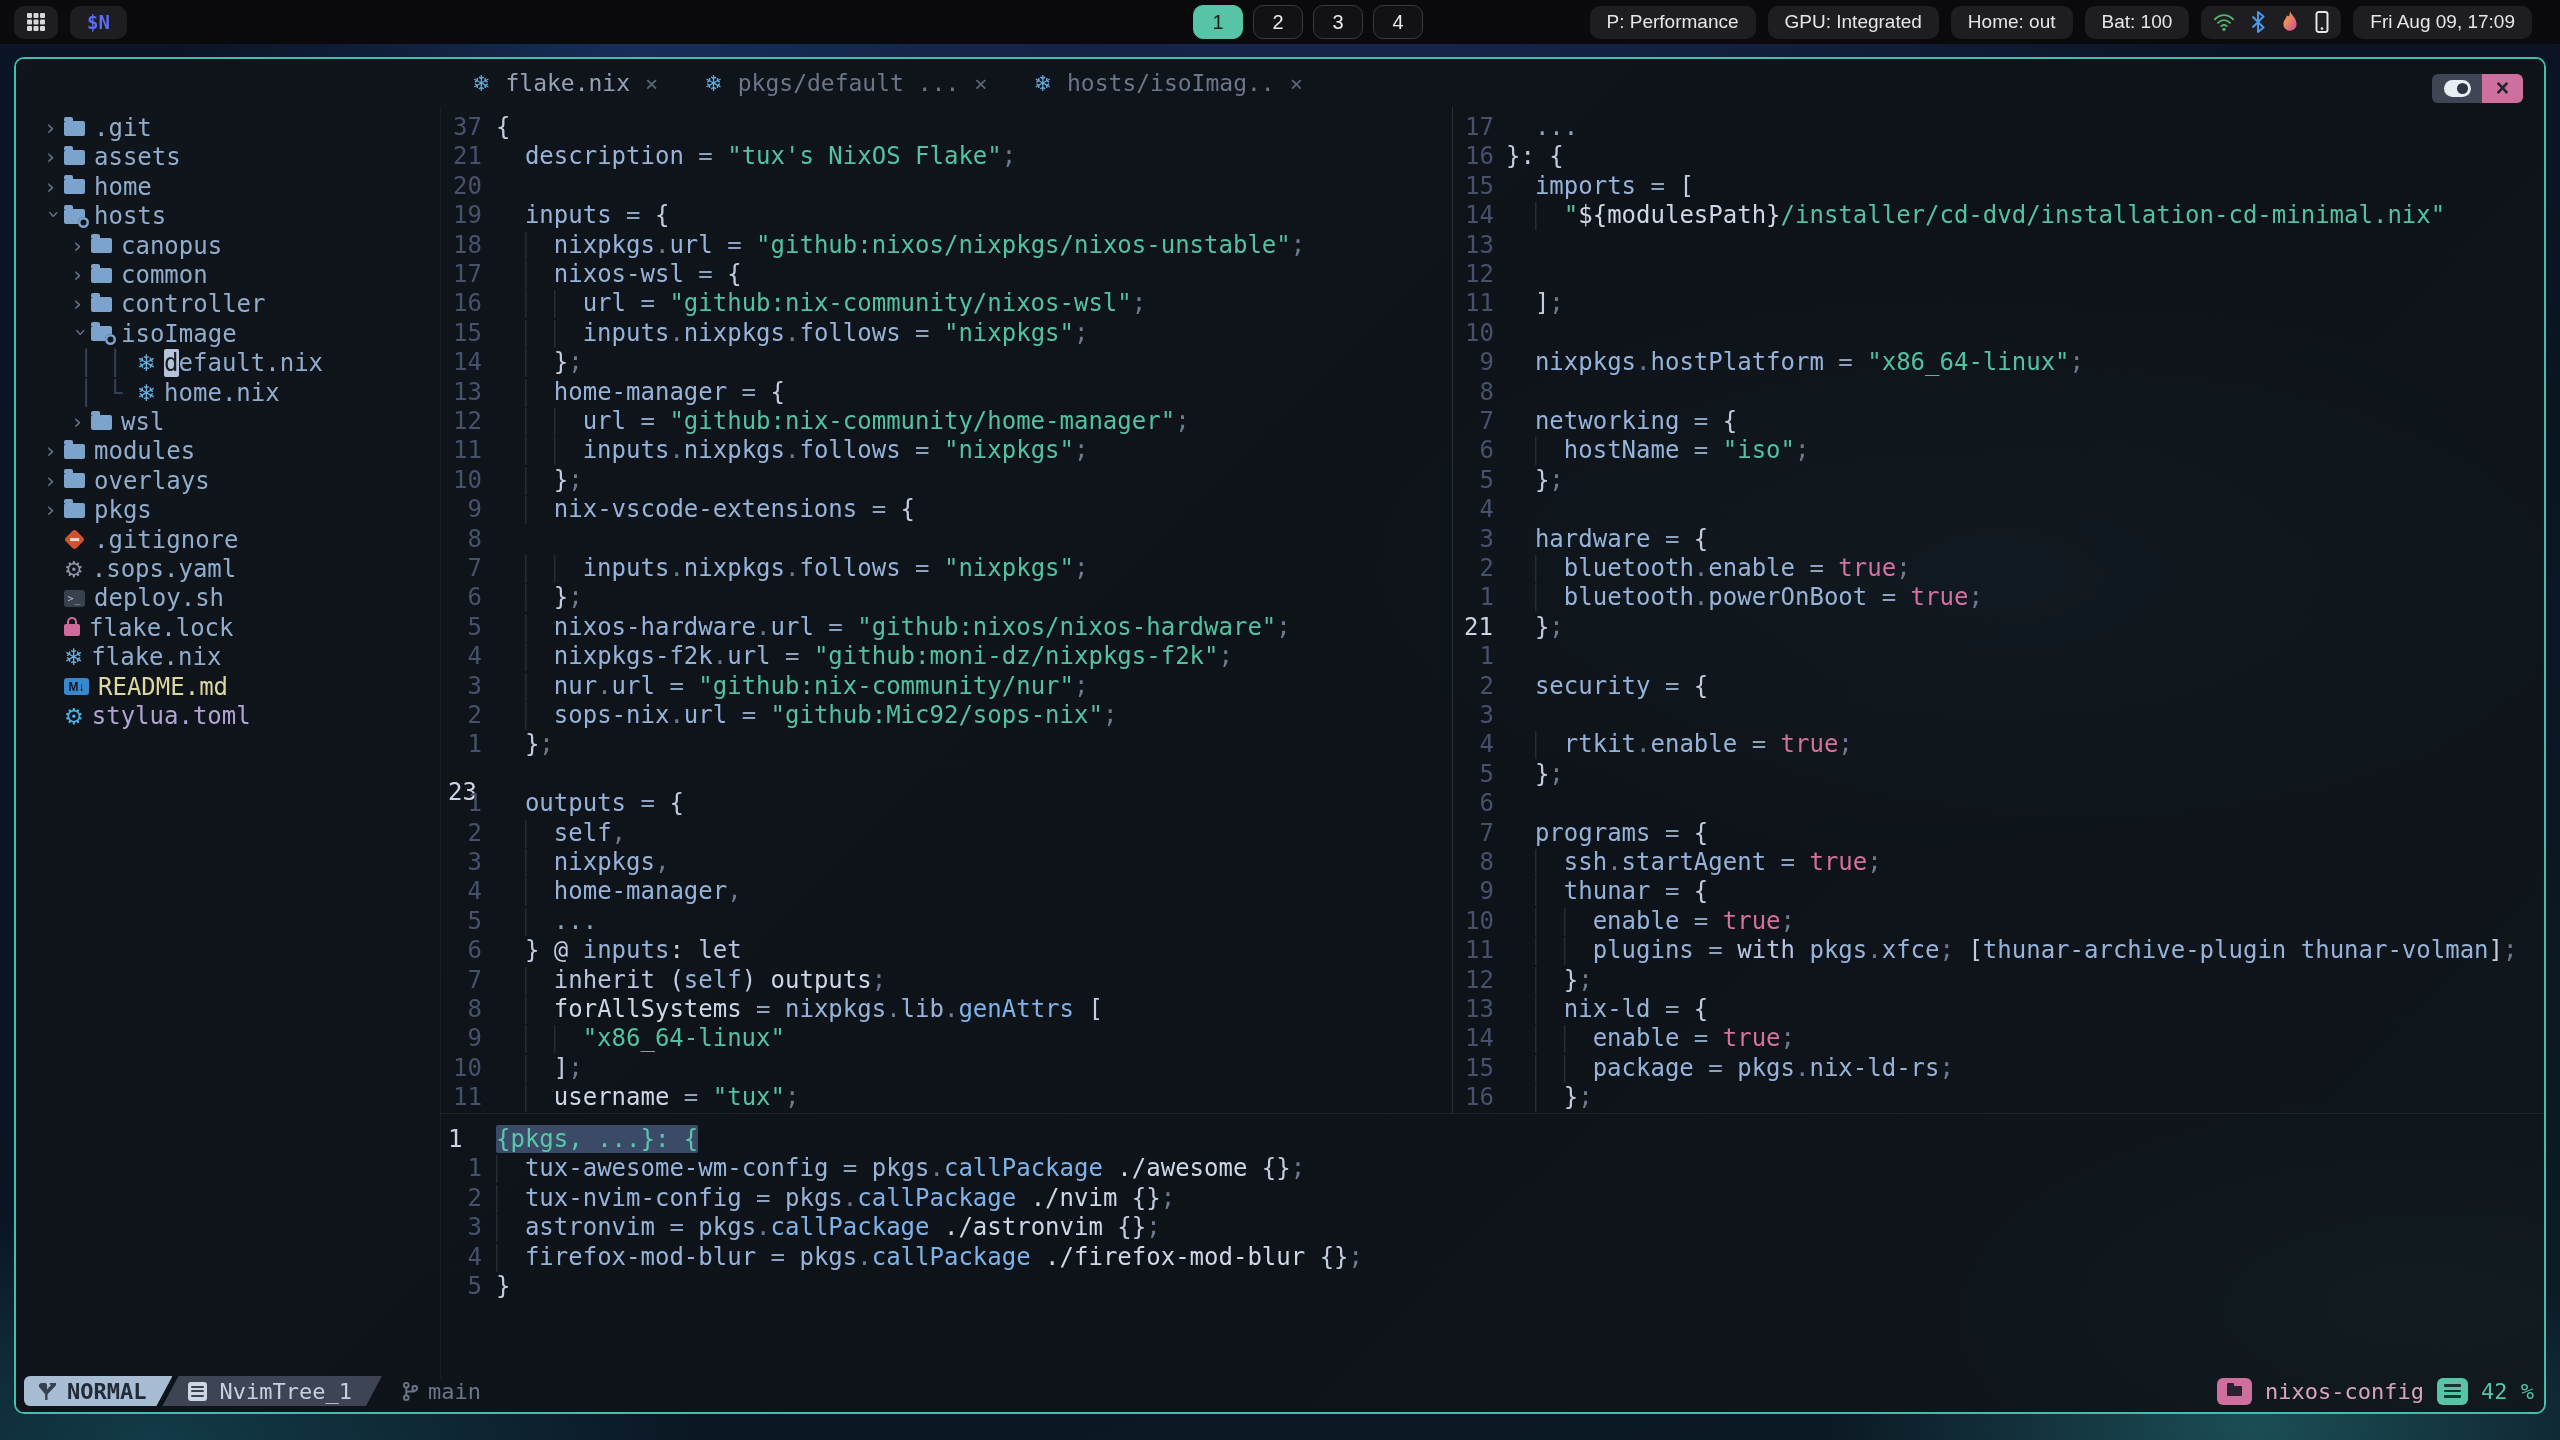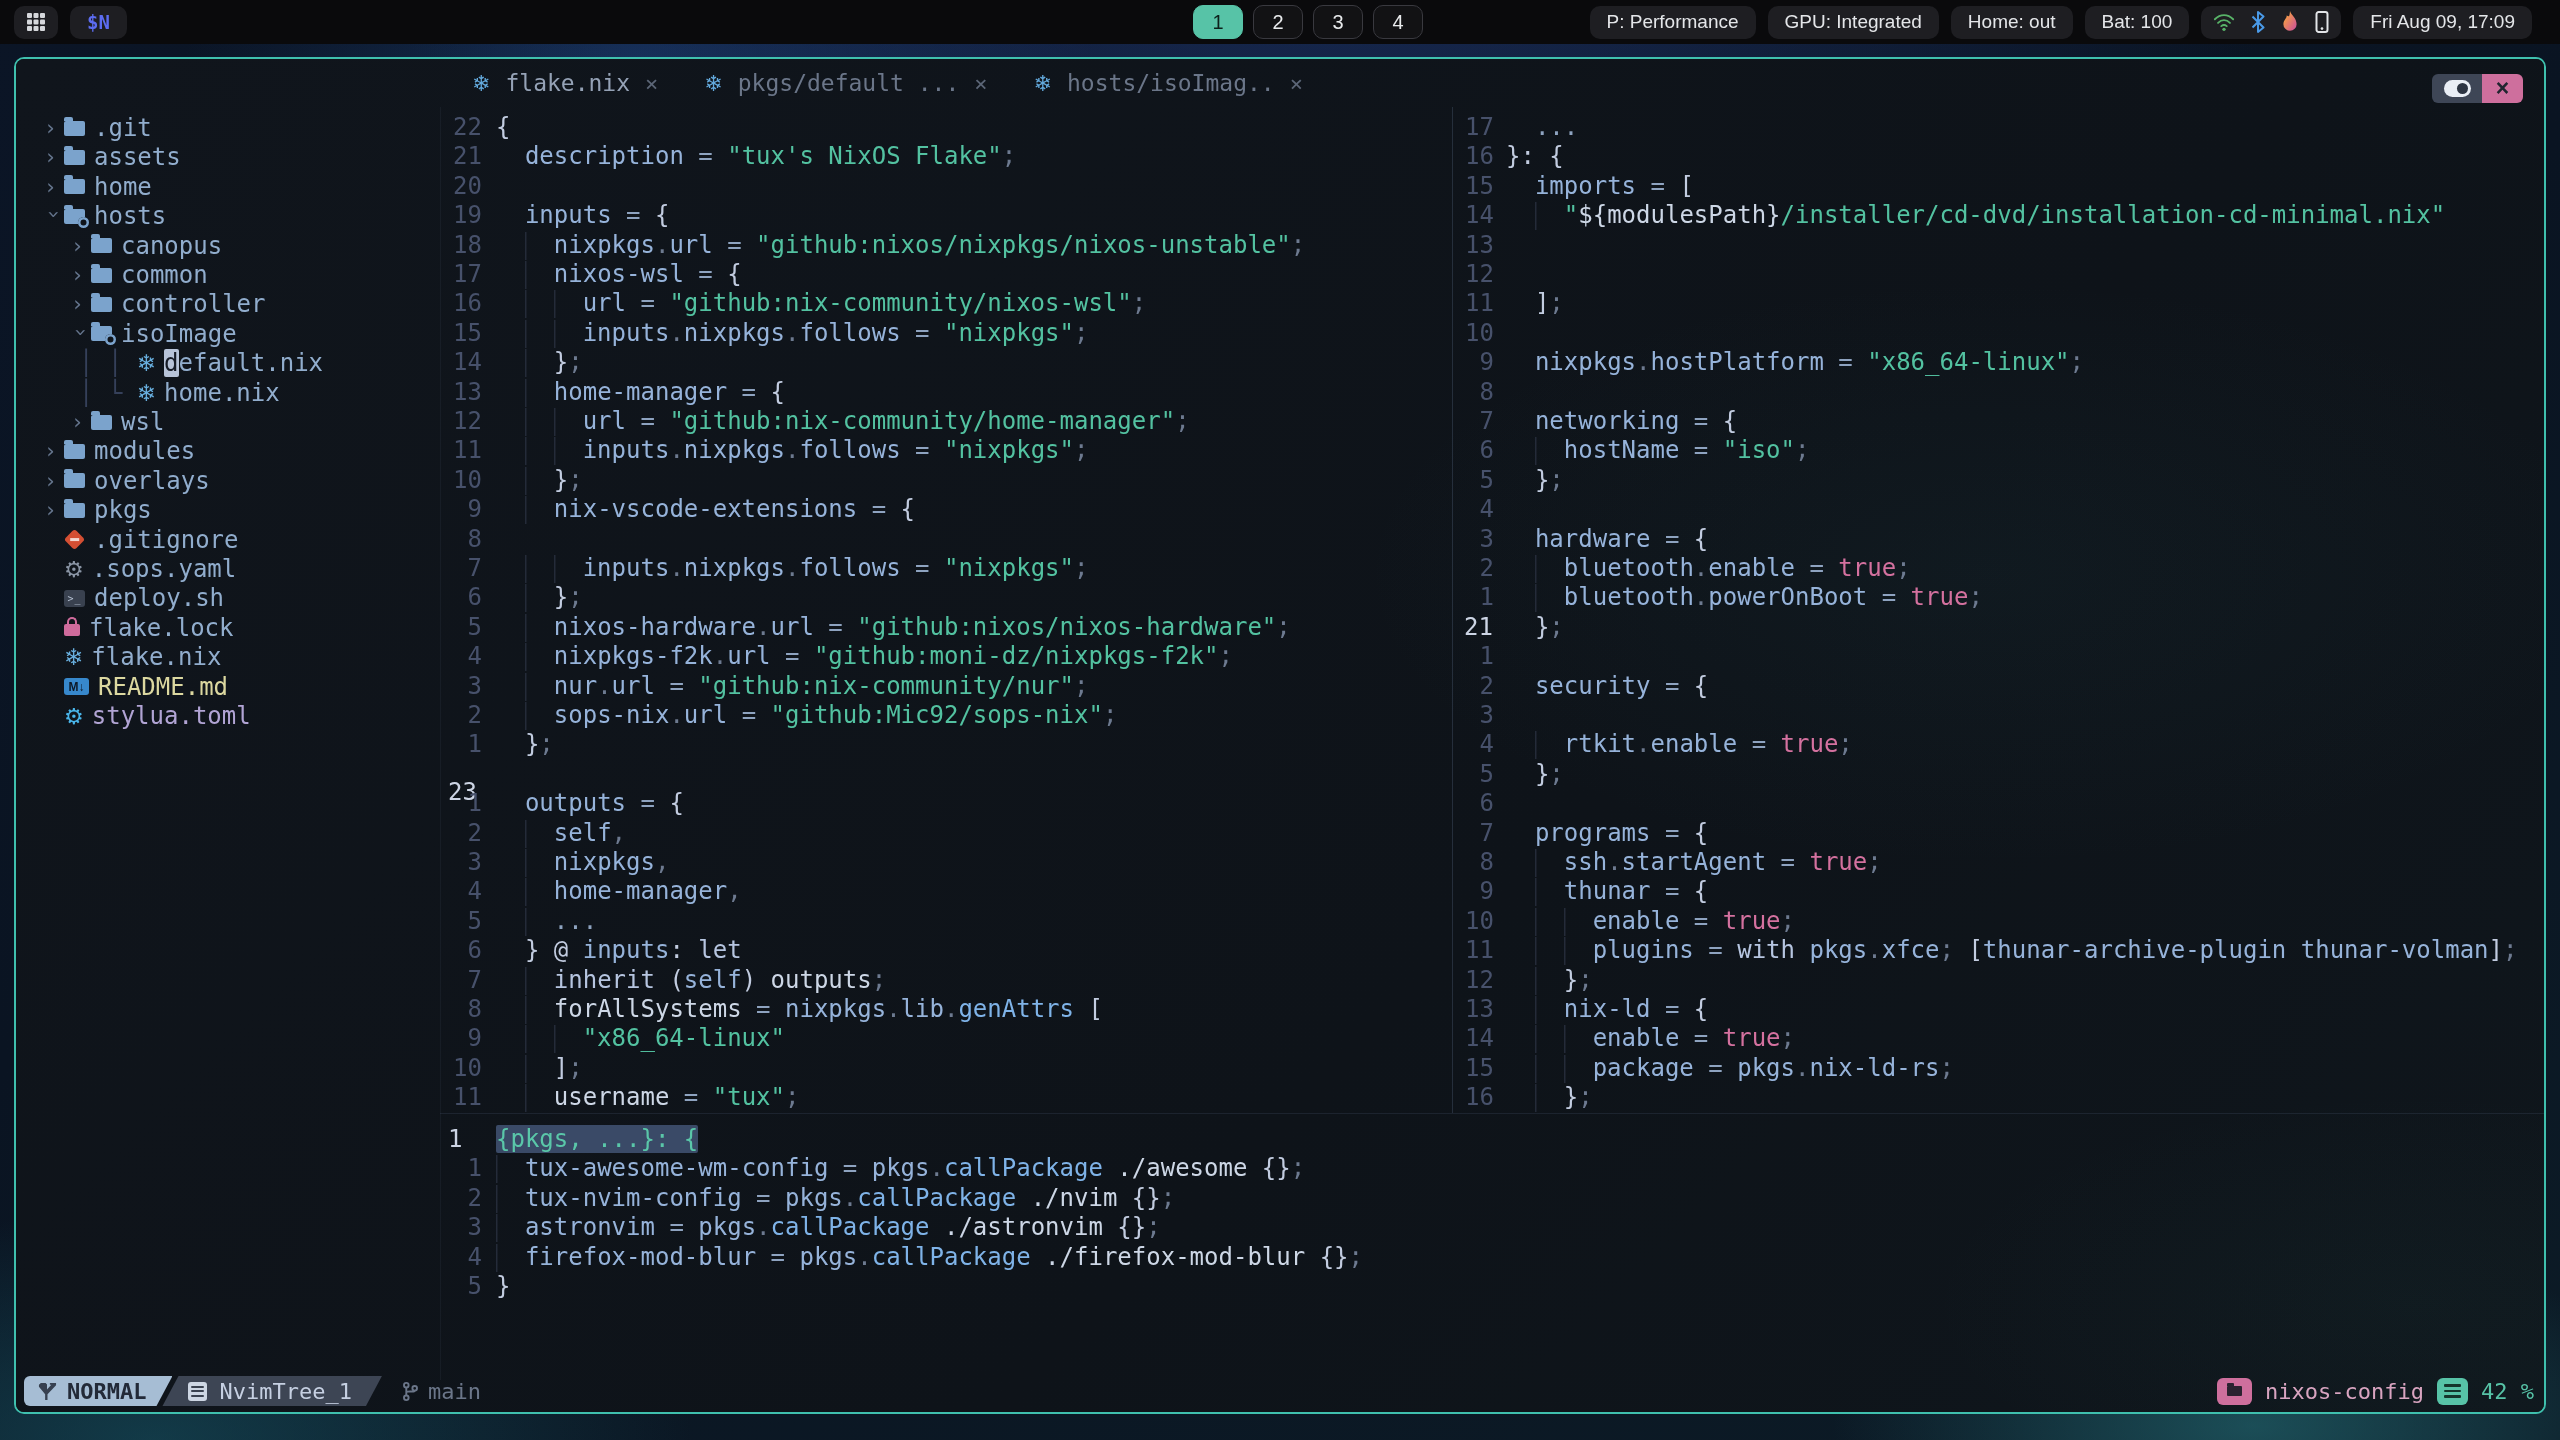--- a/index.html
+++ b/index.html
@@ -218,21 +218,21 @@
         <div class="trow" style="top: 535.2px; padding-left: 48px;"><span class="nixflake">❄</span><span>flake.nix</span></div>
         <div class="trow" style="top: 564.6px; padding-left: 48px;"><span class="ti mdic">M↓</span><span class="t-yellow">README.md</span></div>
         <div class="trow" style="top: 594px; padding-left: 48px;"><span class="gear blue ti">⚙</span><span class="t-lavender">stylua.toml</span></div>
       </div>
 
     <div class="vsep" style="left:424px;top:48px;height:1273px;opacity:.35;"></div>
     <div class="vsep" style="left:1436px;top:48px;height:1006px;"></div>
     <div class="hsep" style="left:424px;right:0;top:1054px;"></div>
 
     <div class="pane" id="pane-main" style="left:424px;top:48px;width:1012px;height:1006px;">
-        <div class="cl" style="top: 5px;"><span class="ln" style="width: 34px; margin-left: 8px;">22</span><span class="code" style="margin-left: 14px;"><span class="p">{</span></span></div>
+        <div class="cl" style="top: 5px;"><span class="ln" style="width: 34px; margin-left: 8px;">37</span><span class="code" style="margin-left: 14px;"><span class="p">{</span></span></div>
         <div class="cl" style="top: 34.4px;"><span class="ln" style="width: 34px; margin-left: 8px;">21</span><span class="code" style="margin-left: 14px;"><span class="iu"></span><span class="id">description</span><span class="op"> = </span><span class="s">"tux's NixOS Flake"</span><span class="d">;</span></span></div>
         <div class="cl" style="top: 63.8px;"><span class="ln" style="width: 34px; margin-left: 8px;">20</span><span class="code" style="margin-left: 14px;"></span></div>
         <div class="cl" style="top: 93.2px;"><span class="ln" style="width: 34px; margin-left: 8px;">19</span><span class="code" style="margin-left: 14px;"><span class="iu"></span><span class="id">inputs</span><span class="op"> = </span><span class="p">{</span></span></div>
         <div class="cl" style="top: 122.6px;"><span class="ln" style="width: 34px; margin-left: 8px;">18</span><span class="code" style="margin-left: 14px;"><span class="iu"></span><span class="iu g"></span><span class="id">nixpkgs</span><span class="d">.</span><span class="id">url</span><span class="op"> = </span><span class="s">"github:nixos/nixpkgs/nixos-unstable"</span><span class="d">;</span></span></div>
         <div class="cl" style="top: 152px;"><span class="ln" style="width: 34px; margin-left: 8px;">17</span><span class="code" style="margin-left: 14px;"><span class="iu"></span><span class="iu g"></span><span class="id">nixos-wsl</span><span class="op"> = </span><span class="p">{</span></span></div>
         <div class="cl" style="top: 181.4px;"><span class="ln" style="width: 34px; margin-left: 8px;">16</span><span class="code" style="margin-left: 14px;"><span class="iu"></span><span class="iu g"></span><span class="iu g"></span><span class="id">url</span><span class="op"> = </span><span class="s">"github:nix-community/nixos-wsl"</span><span class="d">;</span></span></div>
         <div class="cl" style="top: 210.8px;"><span class="ln" style="width: 34px; margin-left: 8px;">15</span><span class="code" style="margin-left: 14px;"><span class="iu"></span><span class="iu g"></span><span class="iu g"></span><span class="id">inputs</span><span class="d">.</span><span class="id">nixpkgs</span><span class="d">.</span><span class="id">follows</span><span class="op"> = </span><span class="s">"nixpkgs"</span><span class="d">;</span></span></div>
         <div class="cl" style="top: 240.2px;"><span class="ln" style="width: 34px; margin-left: 8px;">14</span><span class="code" style="margin-left: 14px;"><span class="iu"></span><span class="iu g"></span><span class="p">}</span><span class="d">;</span></span></div>
         <div class="cl" style="top: 269.6px;"><span class="ln" style="width: 34px; margin-left: 8px;">13</span><span class="code" style="margin-left: 14px;"><span class="iu"></span><span class="iu g"></span><span class="id">home-manager</span><span class="op"> = </span><span class="p">{</span></span></div>
         <div class="cl" style="top: 299px;"><span class="ln" style="width: 34px; margin-left: 8px;">12</span><span class="code" style="margin-left: 14px;"><span class="iu"></span><span class="iu g"></span><span class="iu g"></span><span class="id">url</span><span class="op"> = </span><span class="s">"github:nix-community/home-manager"</span><span class="d">;</span></span></div>

